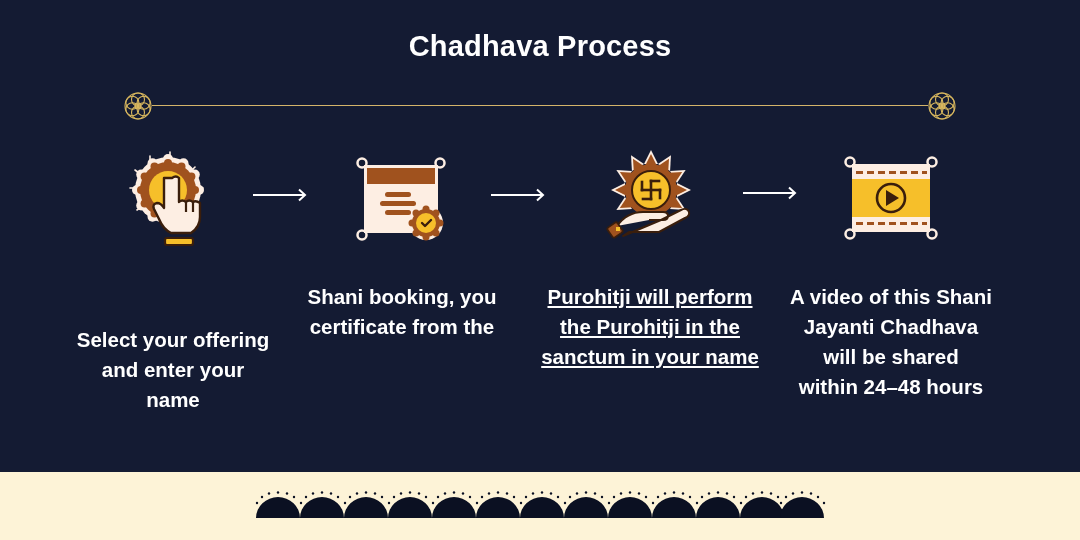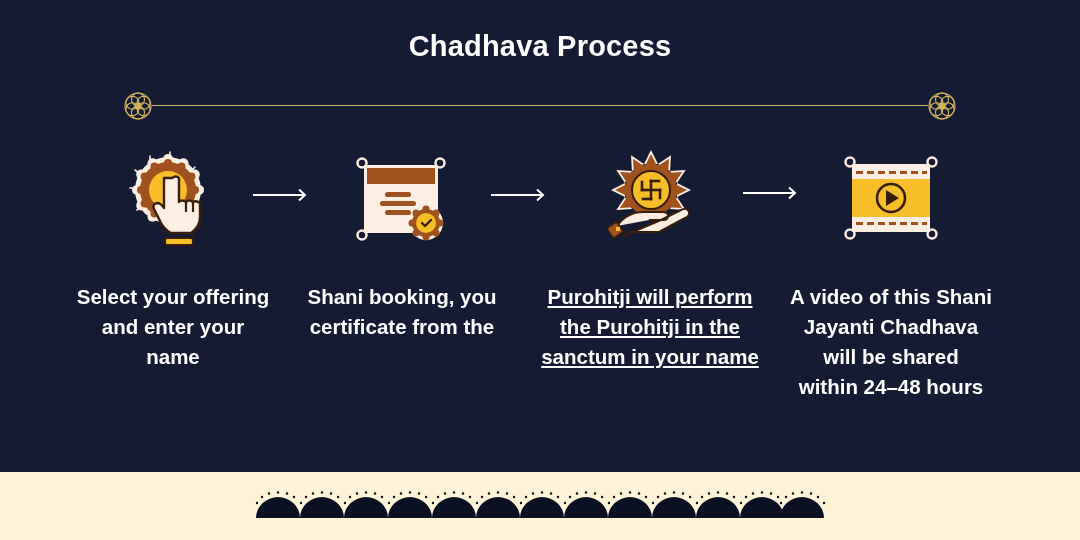--- a/index.html
+++ b/index.html
@@ -222,21 +222,21 @@
     <circle cx="49" cy="43" r="14" fill="none" stroke="#3a1e0c" stroke-width="2.6"></circle>
     <polygon points="44,35 57,43 44,51" fill="#3a1e0c"></polygon>
     <g fill="none" stroke="#fdeee3" stroke-width="2.5">
       <circle cx="8" cy="7" r="4.5"></circle>
         <circle cx="90" cy="7" r="4.5"></circle>
       <circle cx="8" cy="79" r="4.5"></circle>
         <circle cx="90" cy="79" r="4.5"></circle>
     </g>
   </svg>
 
-  <div class="step-text" style="left:53px;">
+  <div class="step-text" style="left:53px;margin-top:43px;">
     <div>Select your offering</div>
     <div>and enter your</div>
     <div>name</div>
   </div>
   <div class="step-text" style="left:282px;">
     <div>Shani booking, you</div>
     <div>certificate from the</div>
   </div>
   <div class="step-text" style="left:530px;text-decoration:underline;">
     <div>Purohitji will perform</div>

